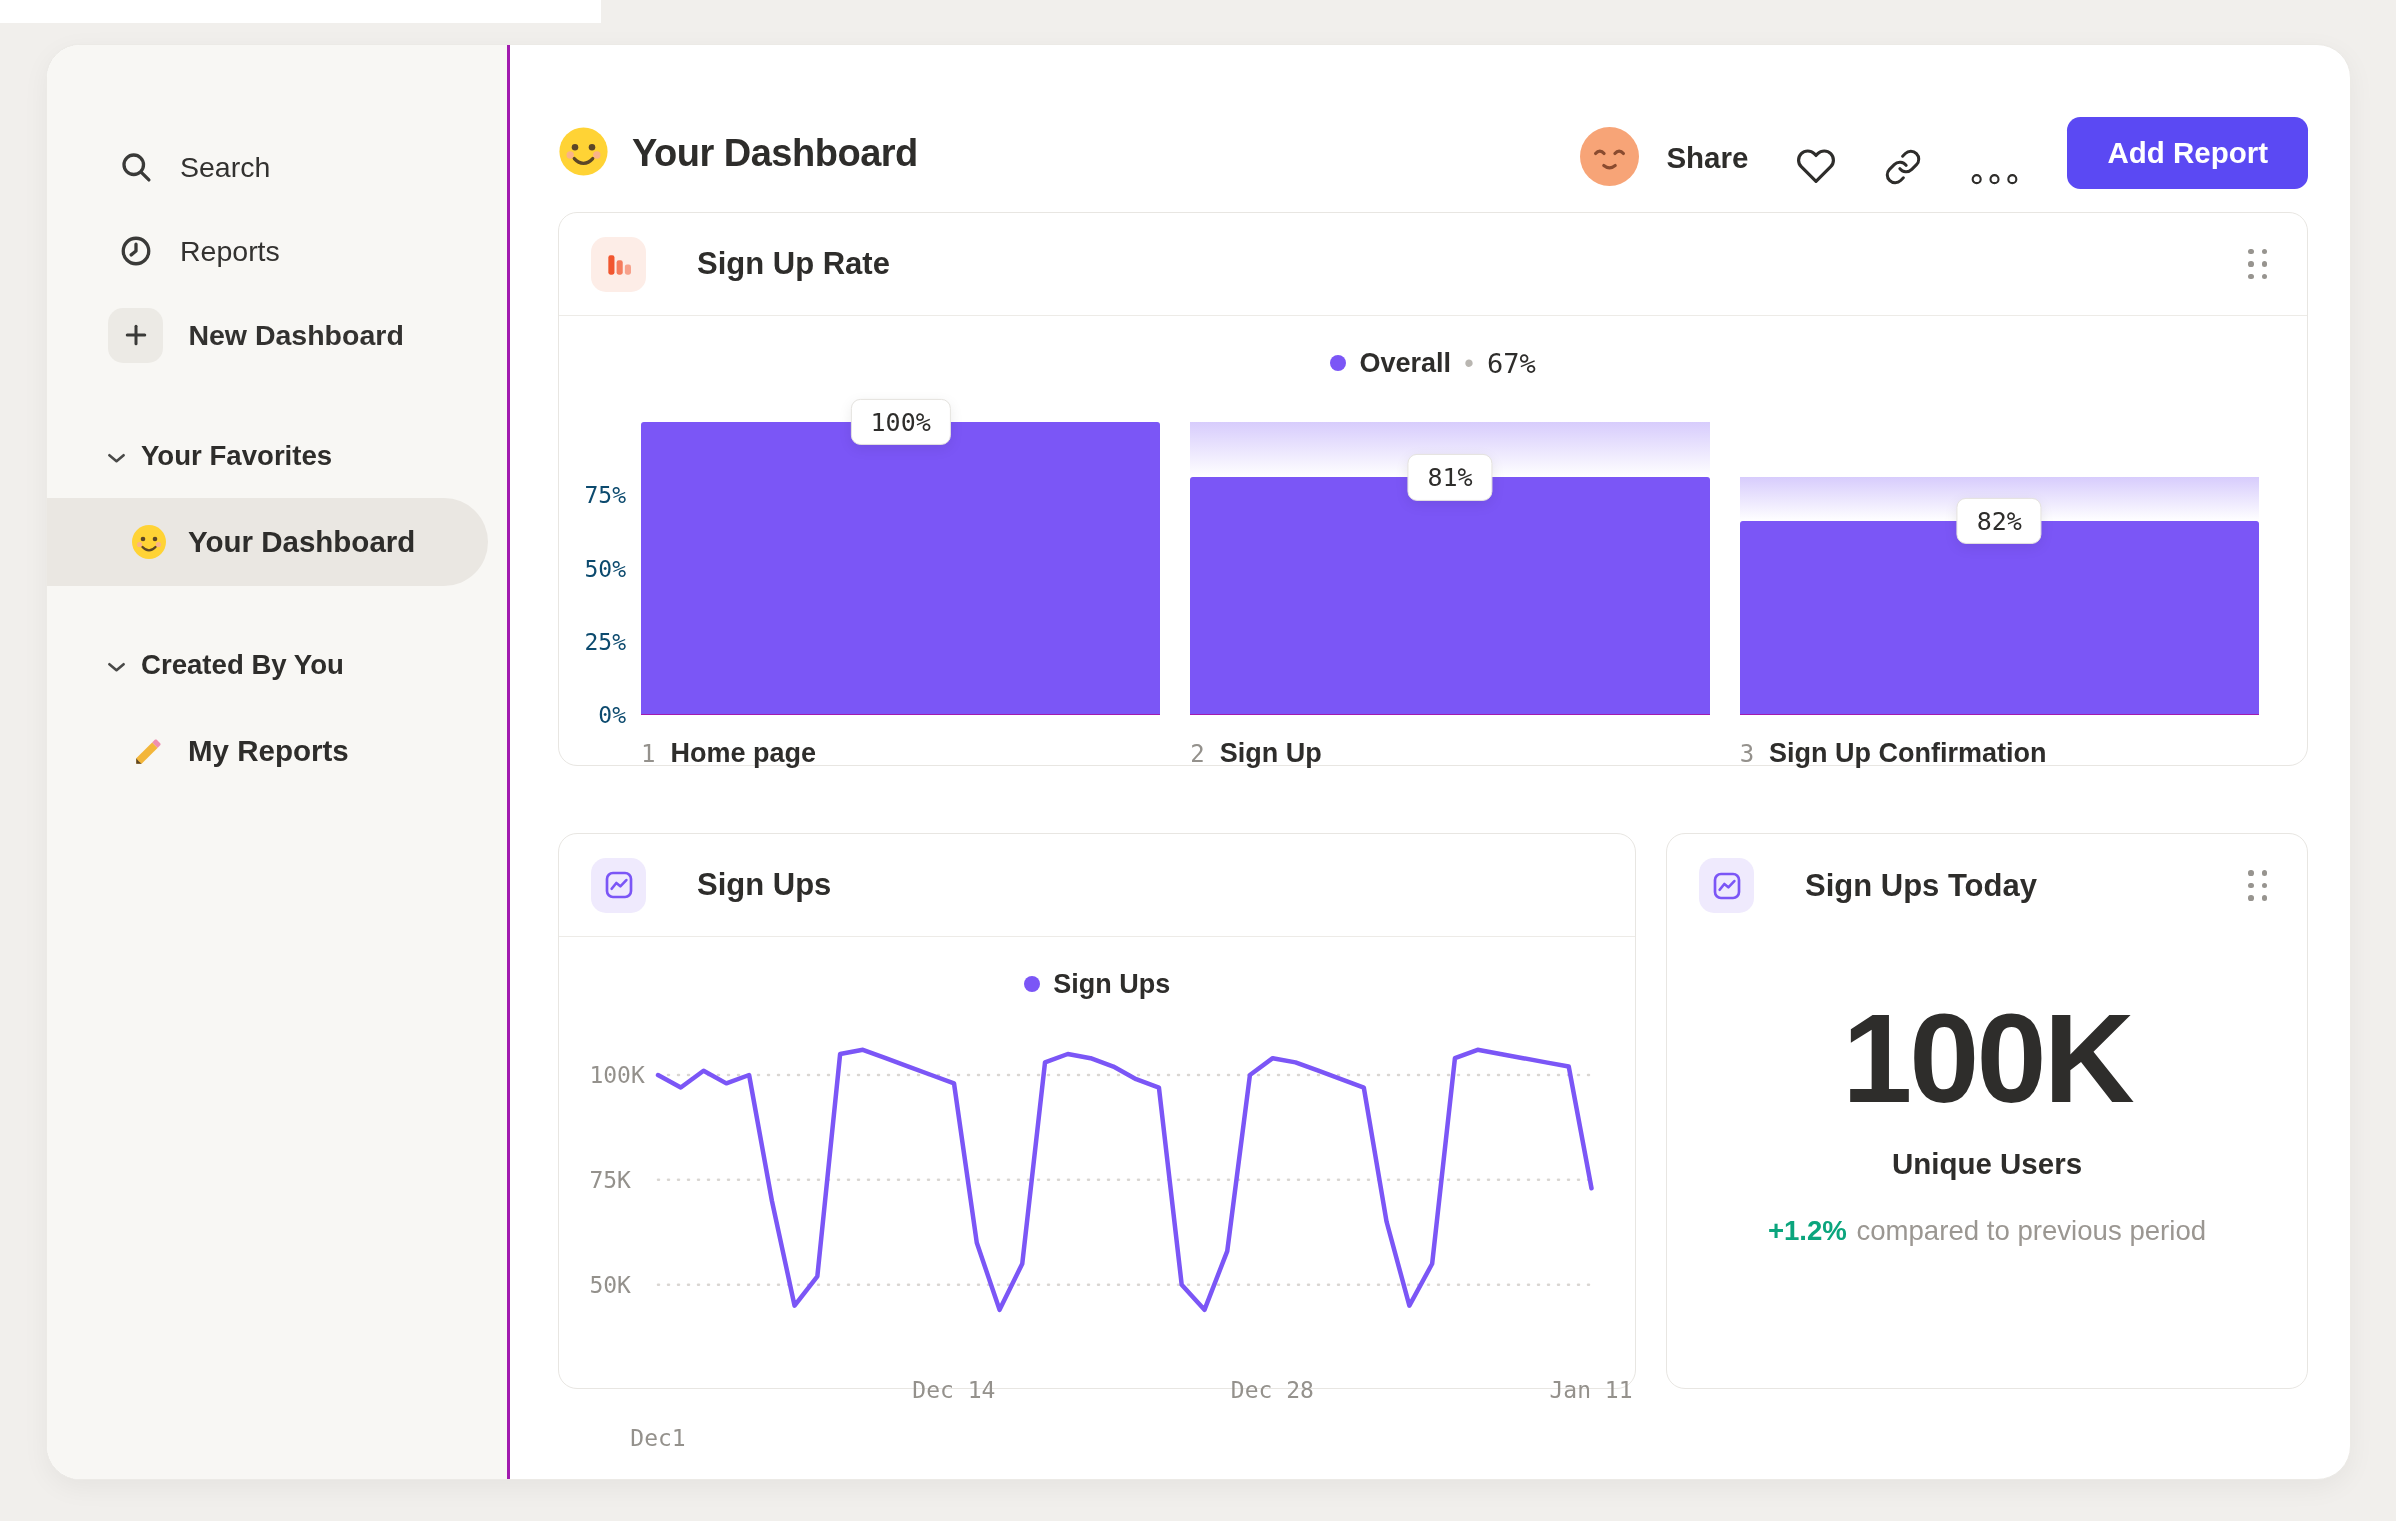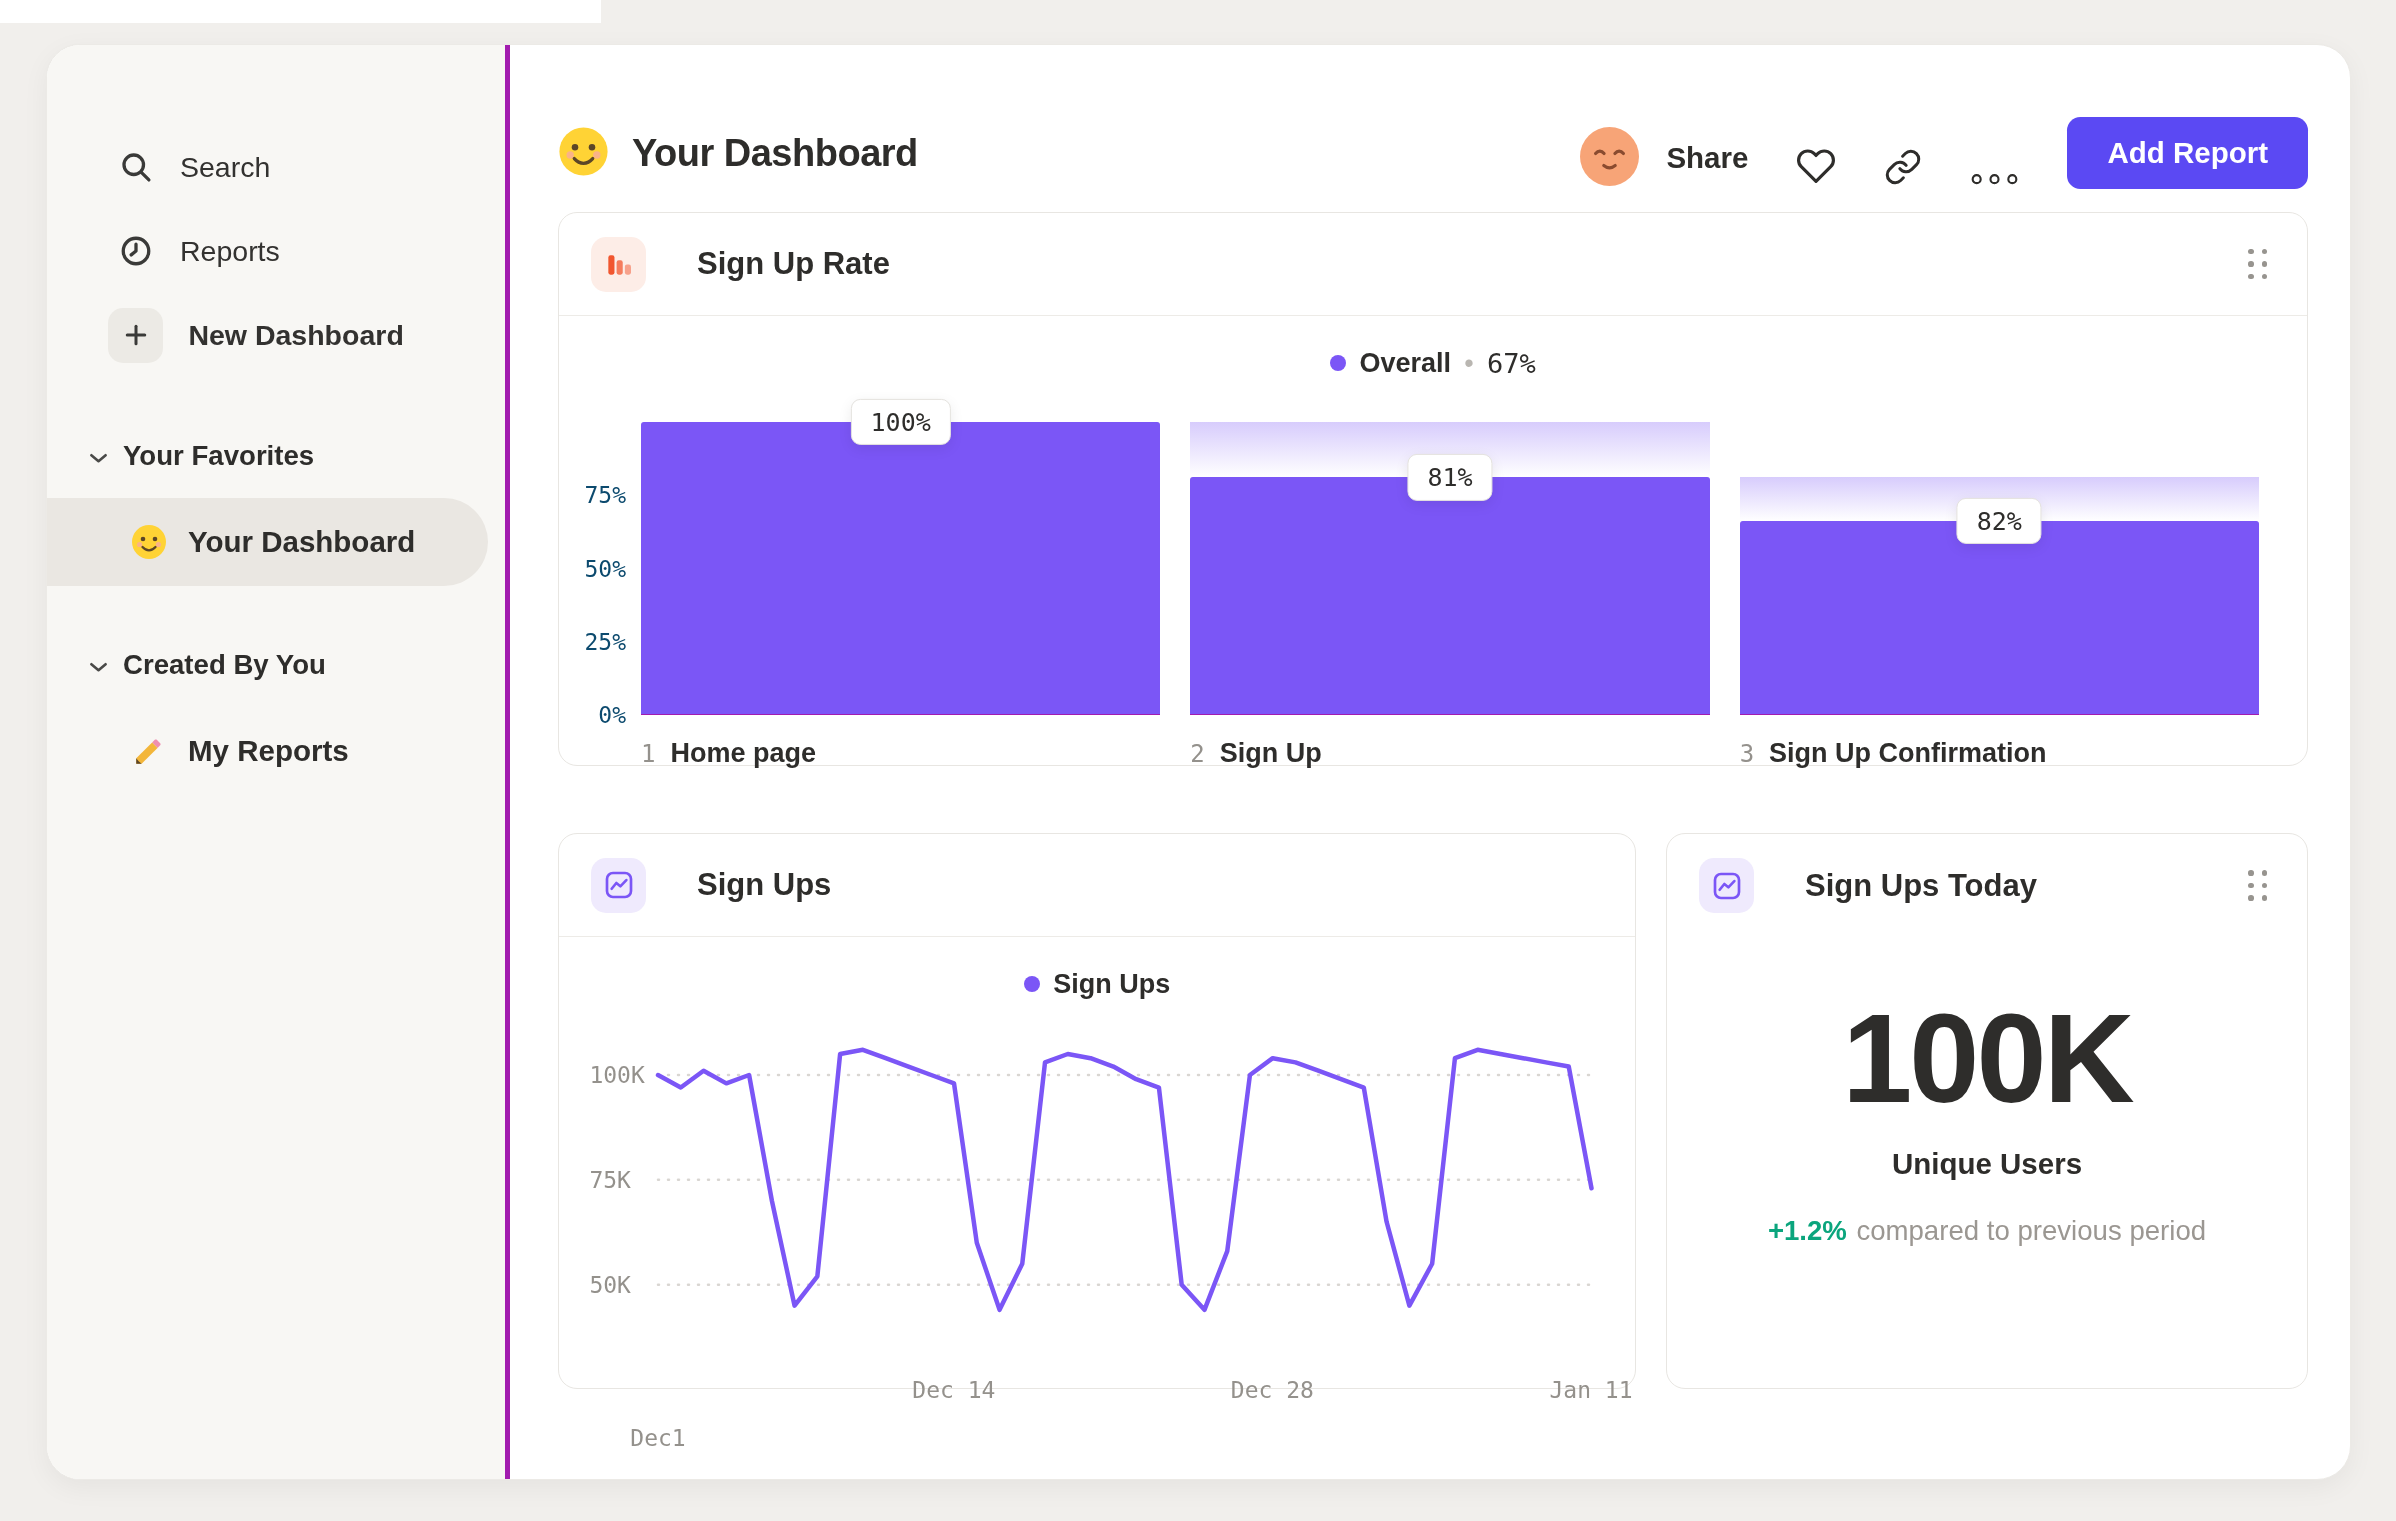--- a/index.html
+++ b/index.html
@@ -13,27 +13,27 @@
   .top-strip { position:absolute; left:0; top:0; width:601px; height:23px; background:#ffffff; }
 
   .app {
     position:absolute; left:46px; top:44px; width:2305px; height:1436px;
     background:#ffffff; border:1px solid #eceae6; border-radius:34px;
     box-shadow:0 7.6px 27px rgba(0,0,0,.05);
     display:flex; overflow:hidden;
   }
 
   
-  .sidebar { flex:0 0 463px; width:463px; background:#f8f7f4; border-right:5px solid #a21caf; padding-top:80px; }
+  .sidebar { flex:0 0 463px; width:463px; background:#f8f7f4; border-right:3px solid #a21caf; padding-top:80px; }
   .nav-item { display:flex; align-items:center; gap:25px; height:84px; padding-left:70px; font-size:28.5px; font-weight:500; color:#333230; cursor:pointer; }
   .nav-item .ic { width:38px; height:38px; display:flex; align-items:center; justify-content:center; flex:0 0 auto; }
   .nav-item.new-dash { font-weight:600; }
   .plus-box { width:55px; height:55px; border-radius:15px; background:#eceae5; display:flex; align-items:center; justify-content:center; margin-left:-8.6px; flex:0 0 auto; }
   .section { margin-top:53px; }
-  .section-head { display:flex; align-items:center; gap:15px; padding-left:42px; height:51px; font-size:27.6px; font-weight:700; color:#2e2d2b; cursor:pointer; }
+  .section-head { display:flex; align-items:center; gap:15px; padding-left:60px; height:51px; font-size:27.6px; font-weight:700; color:#2e2d2b; cursor:pointer; }
   .fav-item { margin-top:17px; height:88px; display:flex; align-items:center; gap:21px; padding-left:84px; font-size:29.5px; font-weight:600; color:#2e2d2b; cursor:pointer; }
   .fav-item.selected { background:#eae7e2; border-radius:0 44px 44px 0; width:441px; }
   .emoji-ic { width:36px; height:36px; display:flex; align-items:center; justify-content:center; flex:0 0 auto; }
 
   
   .main { flex:1; padding:0 42px 0 48px; position:relative; }
   .main-header { display:flex; align-items:center; margin-top:68px; height:80px; }
   .title-left { display:flex; align-items:center; gap:23px; }
   .page-title { font-size:38px; font-weight:700; margin:0; letter-spacing:-0.5px; }
   .header-right { margin-left:auto; display:flex; align-items:flex-end; gap:48px; }

